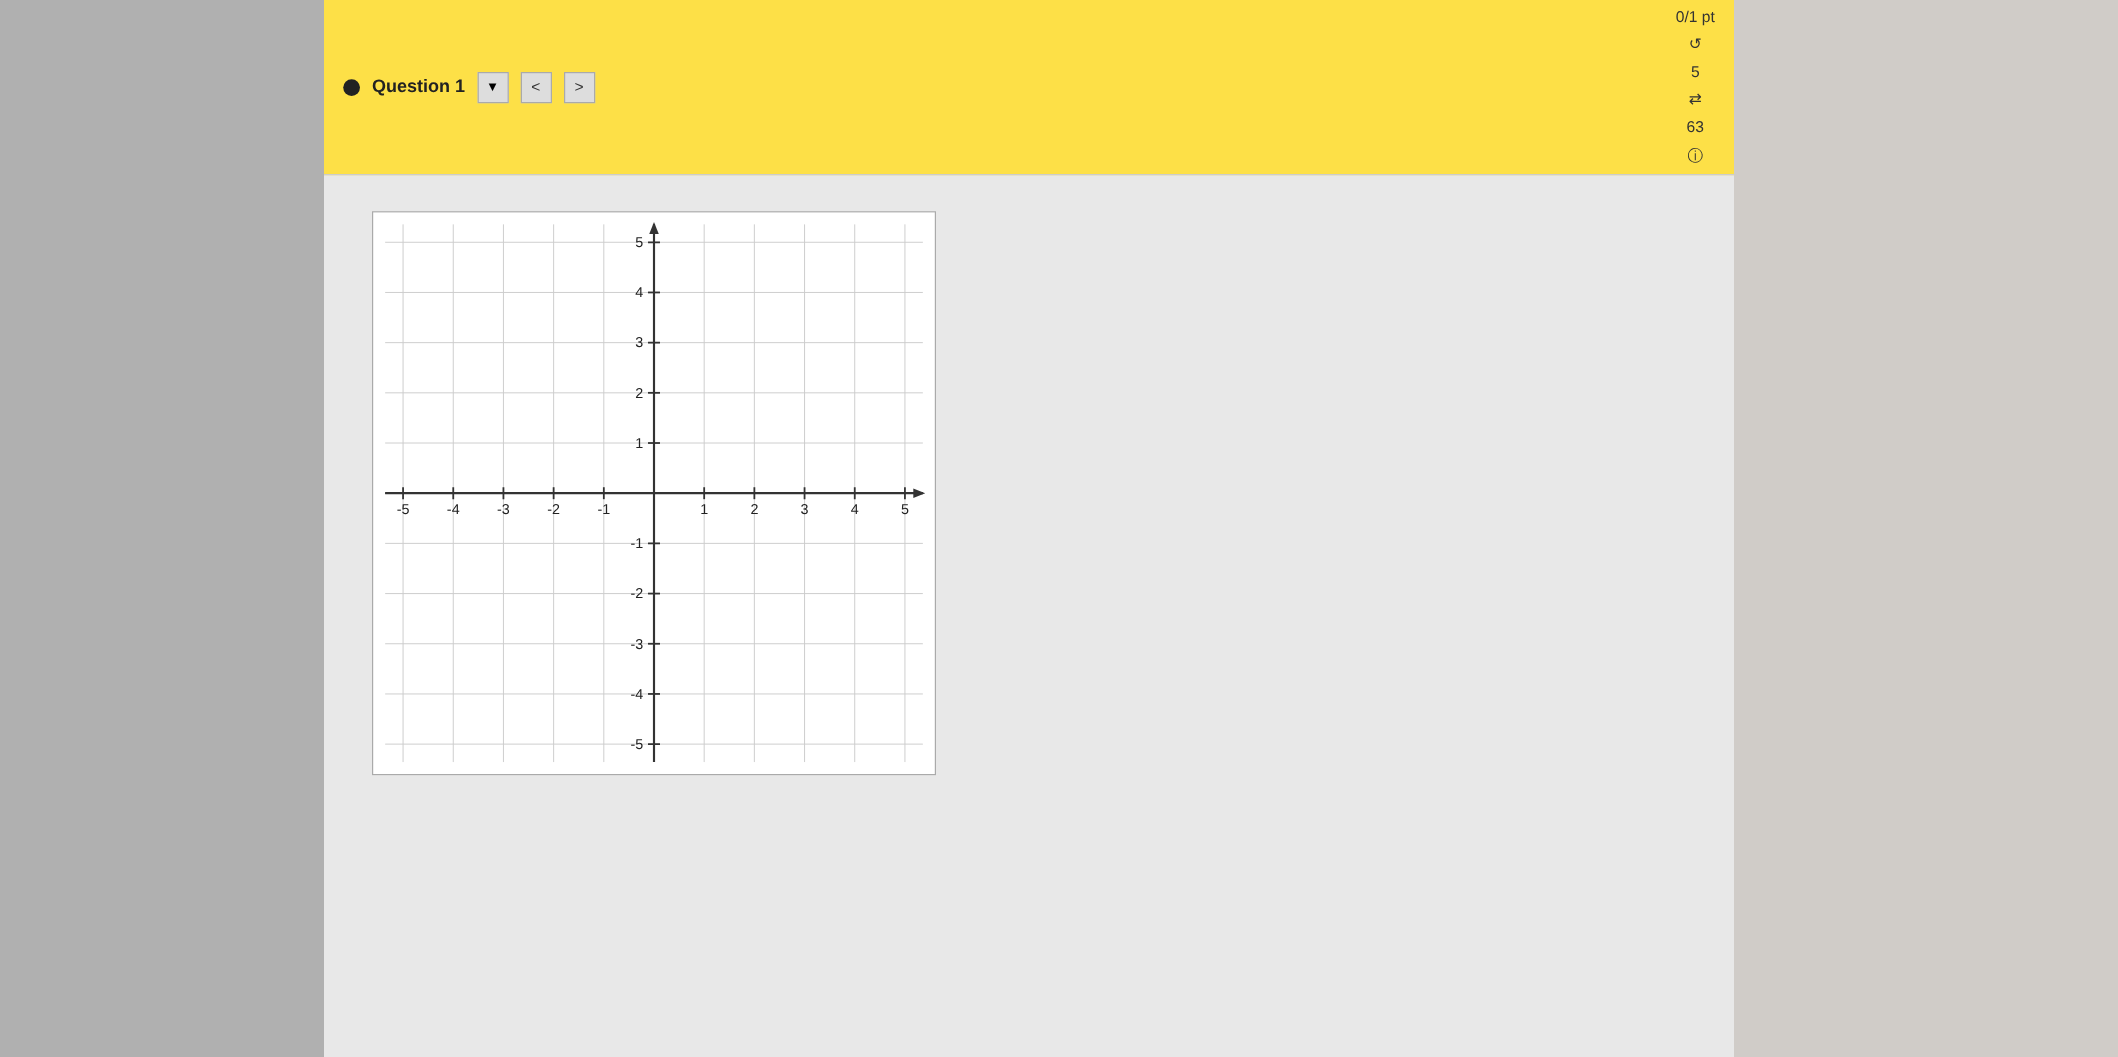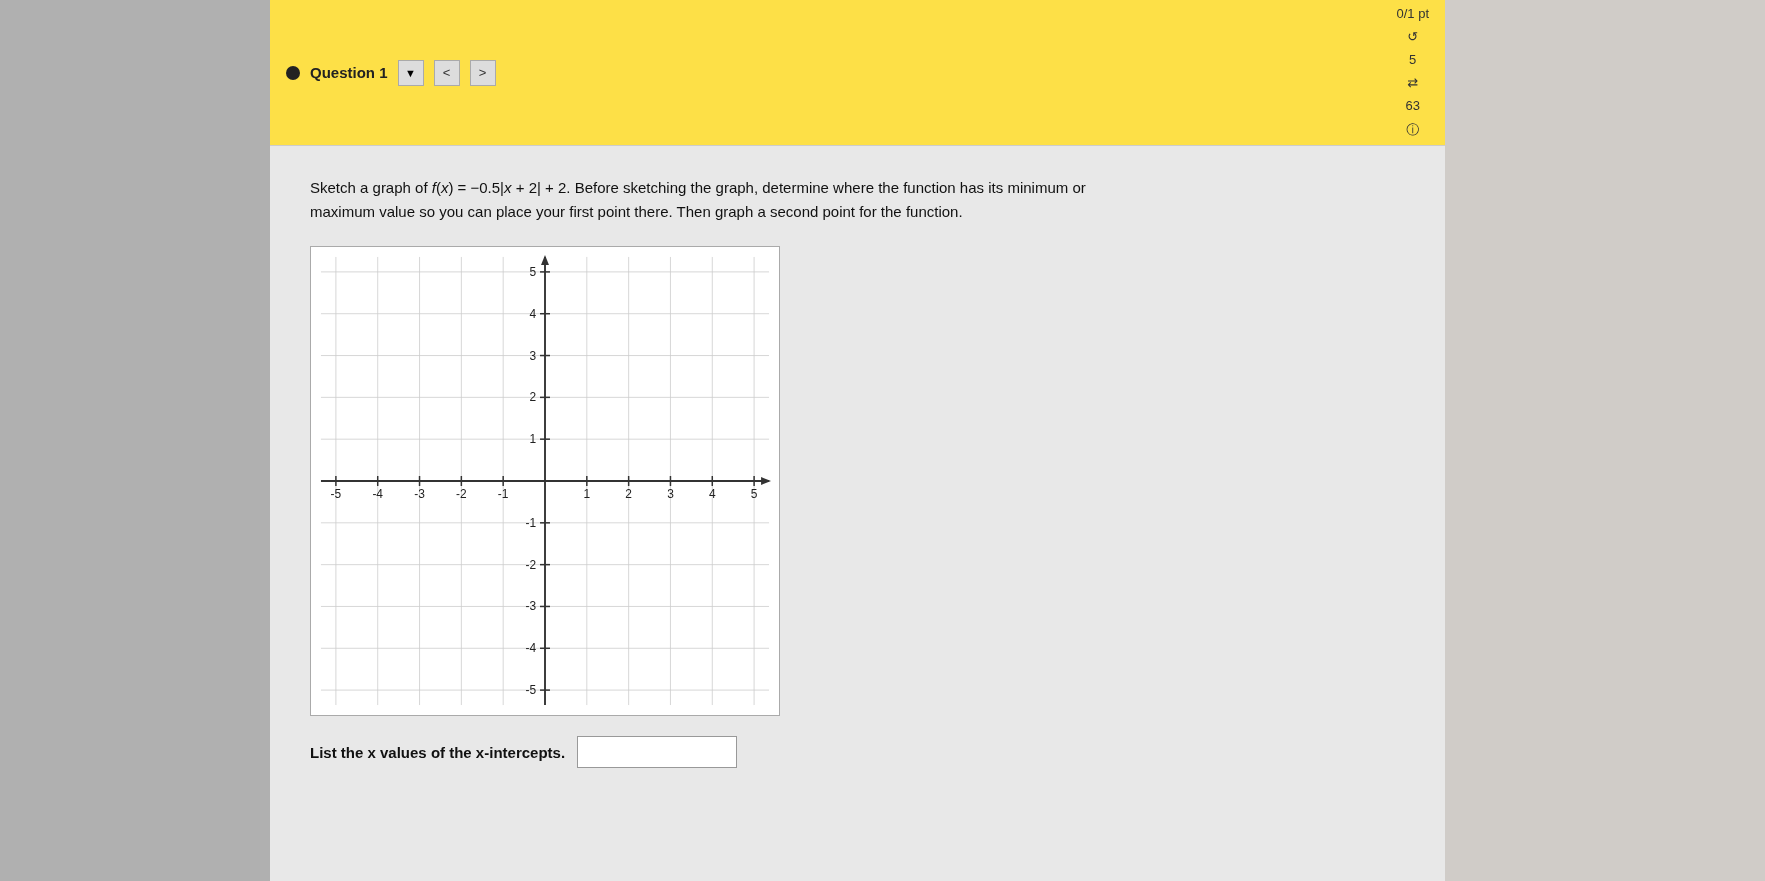--- a/index.html
+++ b/index.html
@@ -201,23 +201,20 @@
       <span>↺</span>
       <span>5</span>
       <span>⇄</span>
       <span>63</span>
       <span>ⓘ</span>
     </div>
   </div>
 
   <div class="content-area">
 
-    <p class="question-text">
-      Sketch a graph of <em>f</em>(<em>x</em>) = −0.5|<em>x</em> + 2| + 2. Before sketching the graph, determine where the function has its minimum or maximum value so you can place your first point there. Then graph a second point for the function.
-    </p>
 
     
     <div class="graph-container">
       <svg class="graph-svg" width="470" height="470" viewBox="0 0 470 470" style="background:#fff; border:1px solid #aaa;">
 
         <g stroke="#ccc" stroke-width="0.8">
 
           <line x1="25" y1="10" x2="25" y2="460"></line>
           <line x1="67" y1="10" x2="67" y2="460"></line>
           <line x1="109" y1="10" x2="109" y2="460"></line>
@@ -301,21 +298,17 @@
 
         <polygon points="235,8 231,18 239,18" fill="#333"></polygon>
         <polygon points="462,235 452,231 452,239" fill="#333"></polygon>
 
       </svg>
     </div>
 
     
 
     
-    <div class="intercept-row">
-      <span>List the x values of the x-intercepts.</span>
-      <input class="intercept-input" type="text" placeholder="" style="">
-    </div>
 
   </div>
 </div>
 
 <div class="right-panel"></div>
 
 </body></html>

